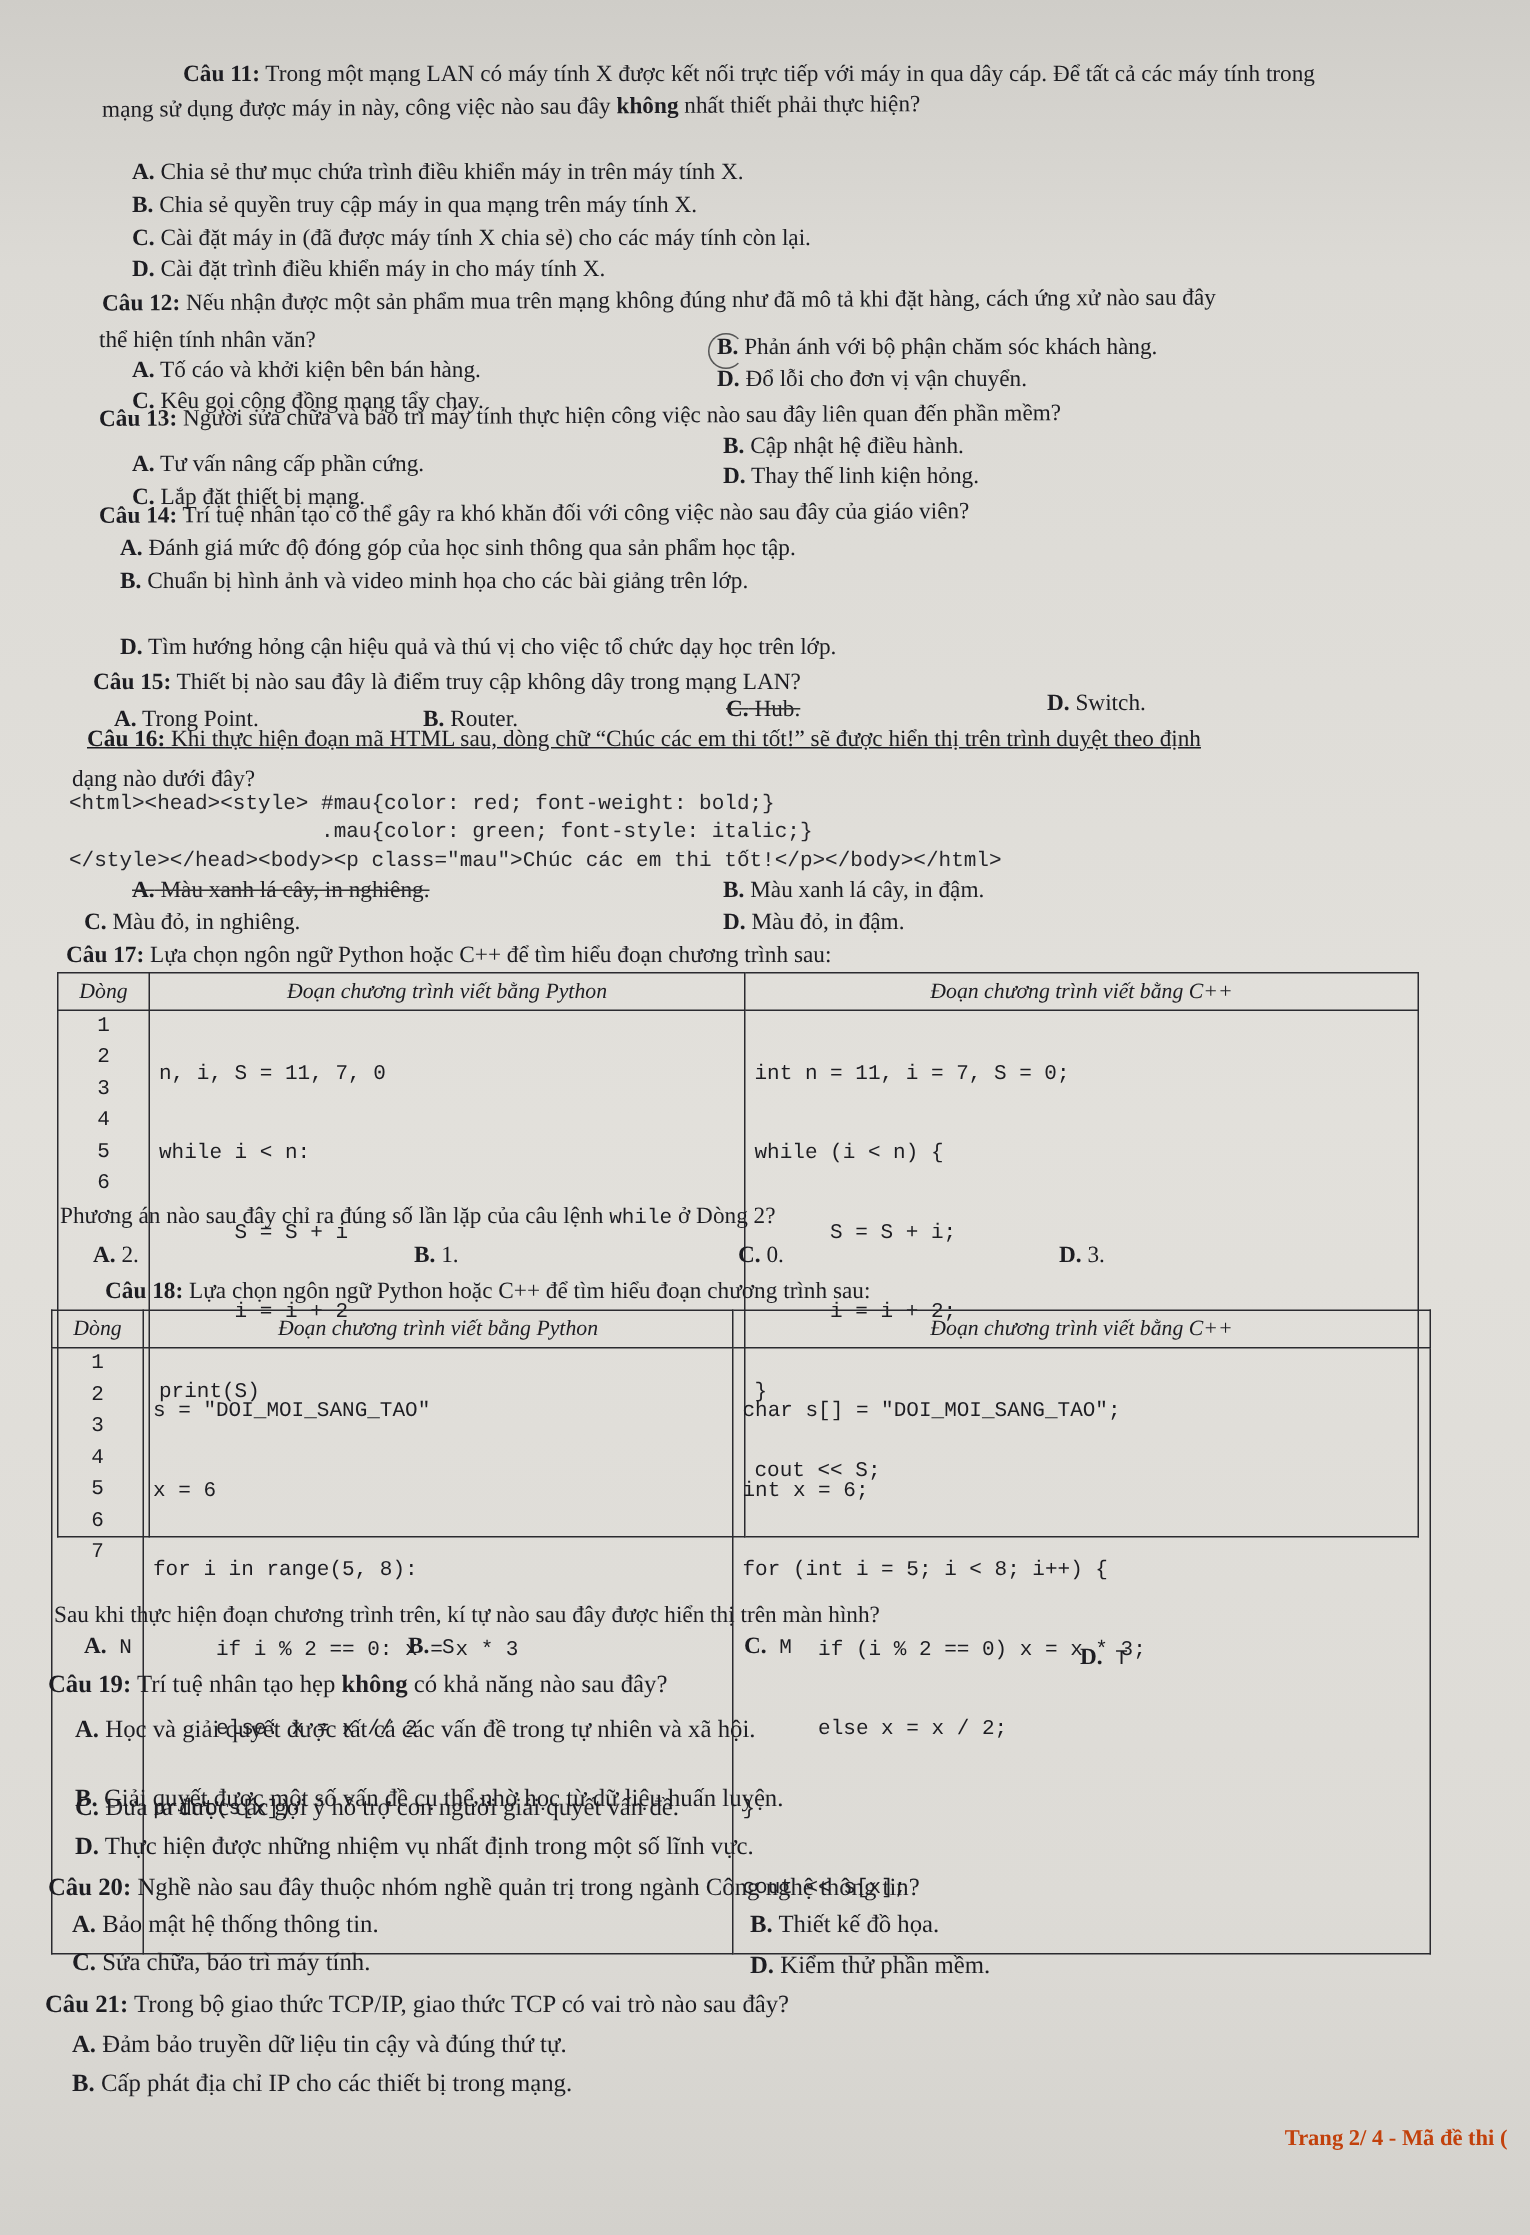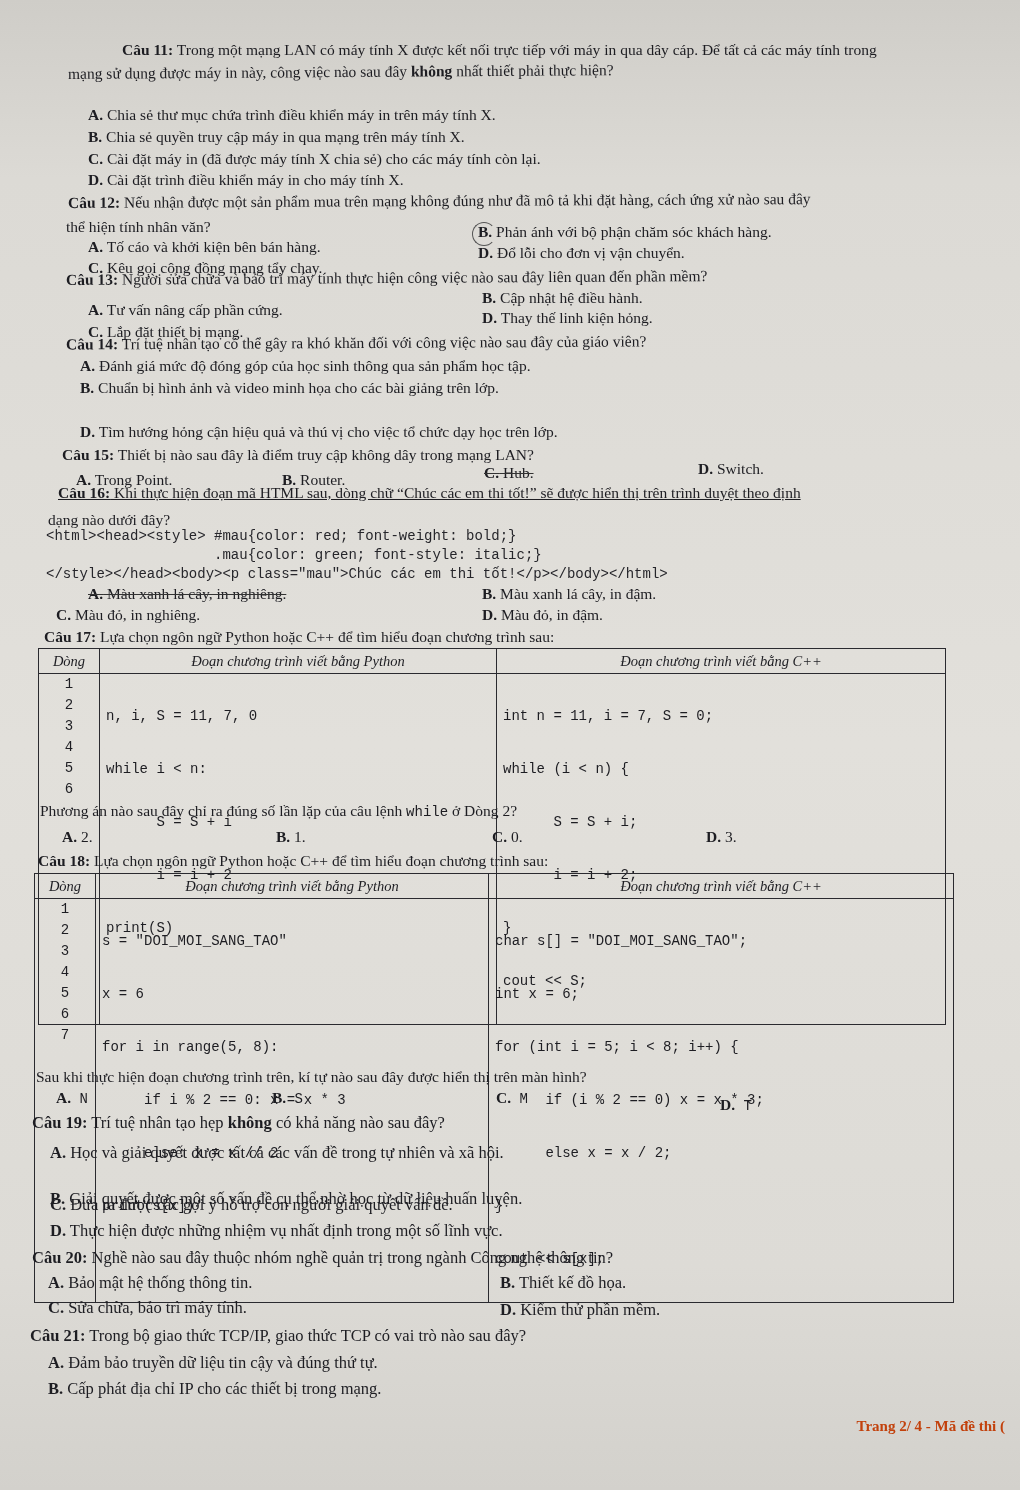--- a/index.html
+++ b/index.html
@@ -132,21 +132,21 @@
     </tbody>
   </table>
   <div class="q" style="left:40px;top:801px;">
     <span>Phương án nào sau đây chỉ ra đúng số lần lặp của câu lệnh </span><span class="mono" style="font-size:14px;">while</span><span> ở Dòng 2?</span>
   </div>
   <div class="opt" style="left:62px;top:827px;"><span class="k">A.</span><span> 2.</span></div>
   <div class="opt" style="left:276px;top:827px;"><span class="k">B.</span><span> 1.</span></div>
   <div class="opt" style="left:492px;top:827px;"><span class="k">C.</span><span> 0.</span></div>
   <div class="opt" style="left:706px;top:827px;"><span class="k">D.</span><span> 3.</span></div>
 
-  <div class="q" style="left:38px;top:851px;">
+  <div class="q" style="left:38px;top:851px;padding-left:32px;">
     <b class="lbl">Câu 18:</b><span> Lựa chọn ngôn ngữ Python hoặc C++ để tìm hiểu đoạn chương trình sau:</span>
   </div>
   <table class="prog" style="left:34px;top:873px;width:920px;">
     <thead>
       <tr>
         <th style="width:48px;">Dòng</th>
         <th style="width:380px;">Đoạn chương trình viết bằng Python</th>
         <th>Đoạn chương trình viết bằng C++</th>
       </tr>
     </thead>

